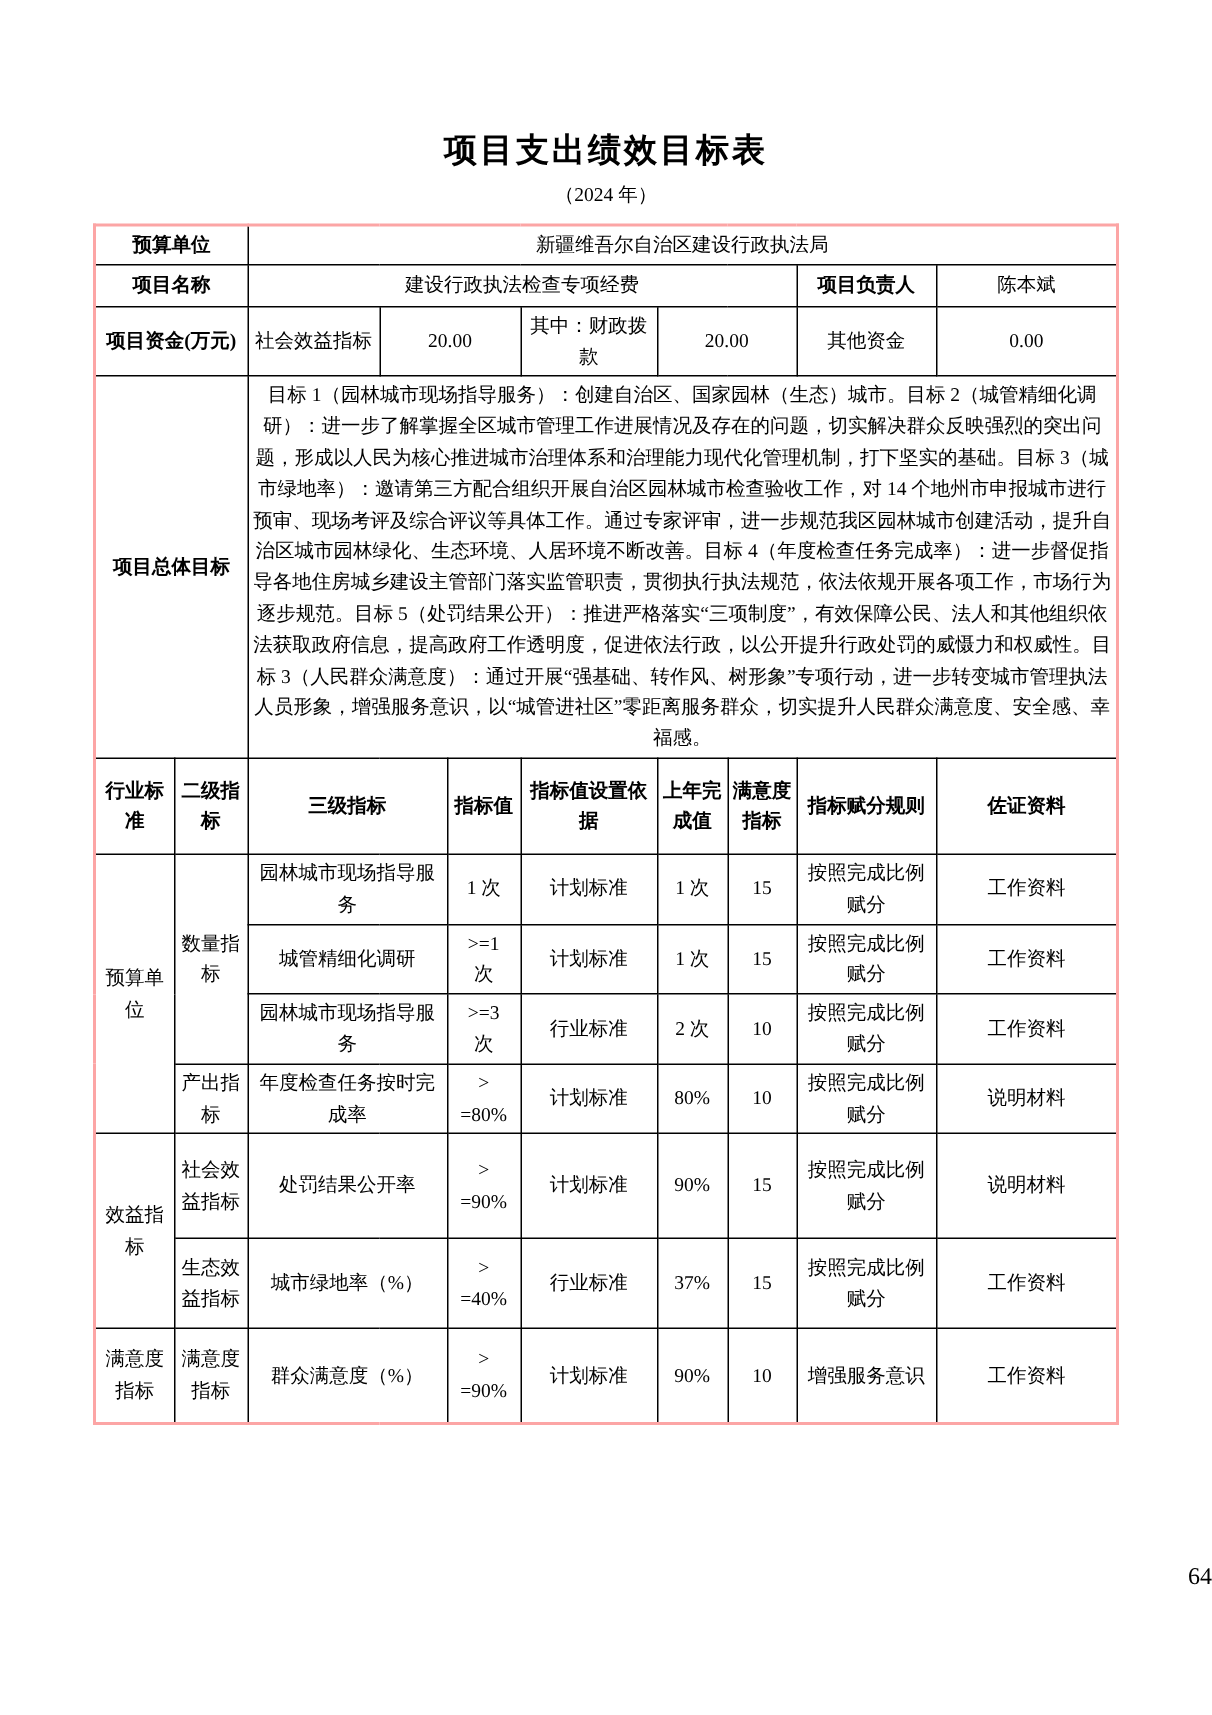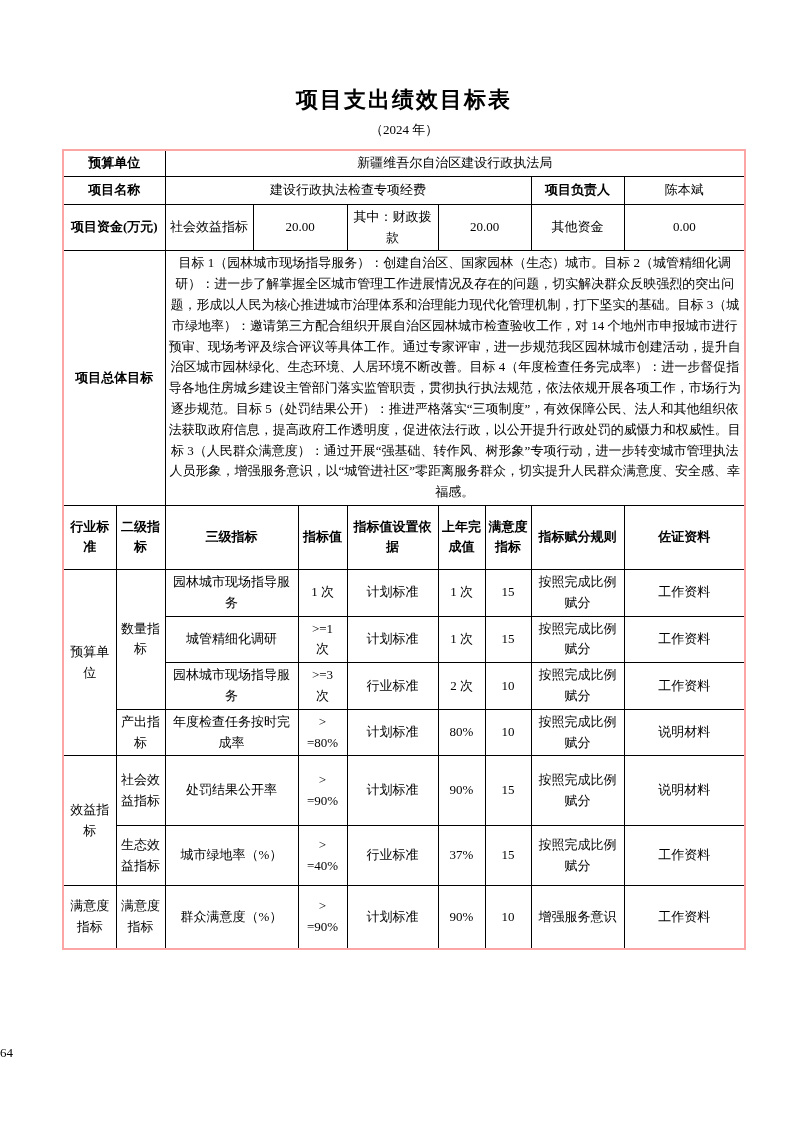--- a/index.html
+++ b/index.html
@@ -58,25 +58,25 @@
     line-height: 21.5px;
     vertical-align: middle;
     margin-left: 25px;
   }
   td.val-cell {
     white-space: pre-line;
     line-height: 1.8;
   }
   .page-number {
     position: absolute;
-    left: 0;
+    left: 10px;
     right: 0;
     bottom: 82px;
-    text-align: left;
-    font-size: 13px;
+    text-align: right;
+    font-size: 16px;
   }
 </style>
 </head>
 <body>
 
 <div class="page">
 
   <h1 class="doc-title">项目支出绩效目标表</h1>
   <div class="doc-subtitle">（2024 年）</div>
 

